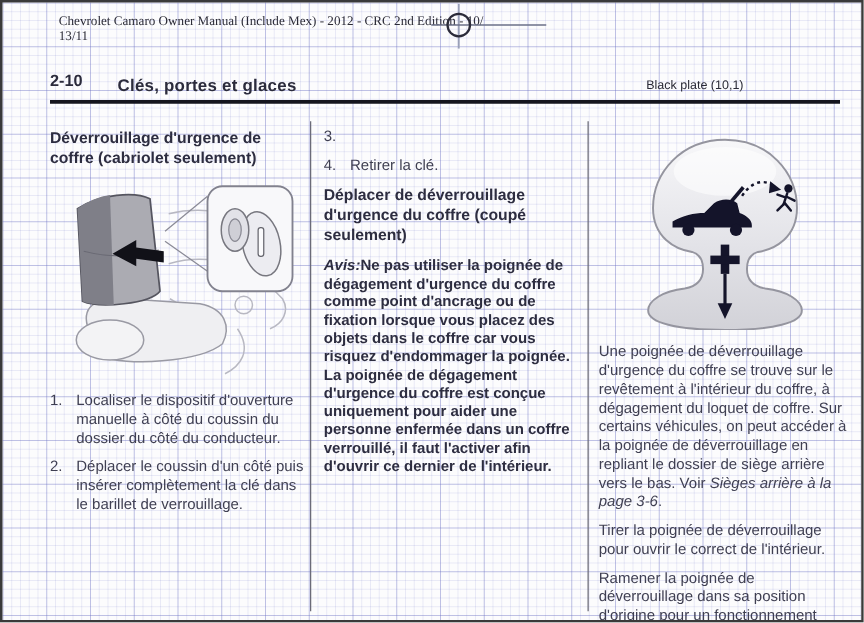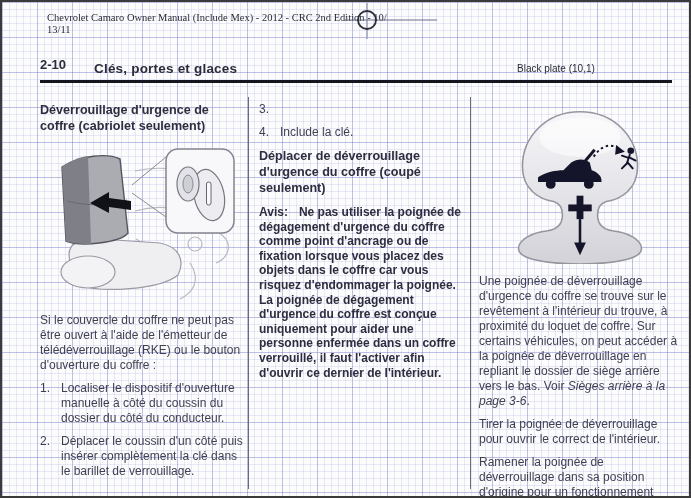--- a/index.html
+++ b/index.html
@@ -30,21 +30,21 @@
   .col2{left:257px;width:206px;}
   .col3{left:477px;width:202px;}
   .divider{position:absolute;top:95px;width:1px;height:392px;background:#6b6b78;}
   .div1{left:246px;} .div2{left:468px;}
   h2{font-size:12.6px;line-height:16px;font-weight:bold;color:#2d2d40;margin:0 0 9px 0;}
   .para{margin:0 0 8px 0;}
   .steps{margin:0;padding:0;list-style:none;}
   .steps li{display:flex;margin:0 0 8px 0;}
   .step-num{width:21px;flex:0 0 21px;}
   .notice{font-weight:bold;color:#2d2d40;line-height:14.6px;}
-  .notice-label{margin-right:11px;}
+  .notice-label{font-style:italic;margin-right:0;}
   .ref{font-style:italic;}
   .illu1{margin:2px 0 8px 0;}
   .illu2{margin:0 0 6px 0;text-align:center;}
 </style>
 </head>
 <body>
 
 <div class="page">
 
   <div class="hdr-left">
@@ -93,42 +93,41 @@
         <path d="M92,50 L126,74" stroke="#8a8a96" stroke-width="1" fill="none"></path>
 
         <rect x="126" y="6" width="68" height="84" rx="12" fill="#f8f8fa" stroke="#82828e" stroke-width="1.5"></rect>
         <ellipse cx="169" cy="52" rx="15" ry="26" transform="rotate(-12 169 52)" fill="#ececf1" stroke="#77777f" stroke-width="1.2"></ellipse>
         <rect x="166.5" y="39" width="4.5" height="23" rx="2" fill="#fbfbfd" stroke="#66666e" stroke-width="1"></rect>
         <ellipse cx="148" cy="41" rx="11" ry="17" fill="#e2e2e8" stroke="#77777f" stroke-width="1.2"></ellipse>
         <ellipse cx="148" cy="41" rx="5" ry="9" fill="#cfcfd6" stroke="#8a8a94" stroke-width="1"></ellipse>
       </svg>
     </div>
 
-    <p class="para">Si le couvercle du coffre ne peut pas être ouvert à l'aide de l'émetteur de télédéverrouillage (RKE) ou le bouton d'ouverture du coffre :</p>
 
     <ol class="steps">
       <li>
         <span class="step-num">1.</span>
         <span>Localiser le dispositif d'ouverture manuelle à côté du coussin du dossier du côté du conducteur.</span>
       </li>
       <li>
         <span class="step-num">2.</span>
         <span>Déplacer le coussin d'un côté puis insérer complètement la clé dans le barillet de verrouillage.</span>
       </li>
     </ol>
   </div>
 
   <div class="col col2">
     <ol class="steps">
       <li>
         <span class="step-num">3.</span>
       </li>
       <li>
         <span class="step-num">4.</span>
-        <span>Include la clé.</span>
+        <span>Retirer la clé.</span>
       </li>
     </ol>
 
     <h2>Déplacer de déverrouillage d'urgence du coffre (coupé seulement)</h2>
 
     <p class="para notice">
       <span class="notice-label">Avis:</span><span>Ne pas utiliser la poignée de dégagement d'urgence du coffre comme point d'ancrage ou de fixation lorsque vous placez des objets dans le coffre car vous risquez d'endommager la poignée. La poignée de dégagement d'urgence du coffre est conçue uniquement pour aider une personne enfermée dans un coffre verrouillé, il faut l'activer afin d'ouvrir ce dernier de l'intérieur.</span>
     </p>
   </div>
 
@@ -171,19 +170,19 @@
         </g>
 
         <rect x="96.5" y="96" width="7" height="24" fill="#14142a"></rect>
         <rect x="88" y="105" width="24" height="7" fill="#14142a"></rect>
         <line x1="100" y1="120" x2="100" y2="146" stroke="#14142a" stroke-width="2.6"></line>
         <polygon points="94,144 106,144 100,157" fill="#14142a"></polygon>
       </svg>
     </div>
 
     <p class="para">
-      <span>Une poignée de déverrouillage d'urgence du coffre se trouve sur le revêtement à l'intérieur du trouve, à proximité du loquet de coffre. Sur certains véhicules, on peut accéder à la poignée de déverrouillage en repliant le dossier de siège arrière vers le bas. Voir </span><span class="ref">Sièges arrière à la page 3-6</span><span>.</span>
+      <span>Une poignée de déverrouillage d'urgence du coffre se trouve sur le revêtement à l'intérieur du coffre, à dégagement du loquet de coffre. Sur certains véhicules, on peut accéder à la poignée de déverrouillage en repliant le dossier de siège arrière vers le bas. Voir </span><span class="ref">Sièges arrière à la page 3-6</span><span>.</span>
     </p>
     <p class="para">Tirer la poignée de déverrouillage pour ouvrir le correct de l'intérieur.</p>
     <p class="para">Ramener la poignée de déverrouillage dans sa position d'origine pour un fonctionnement correct.</p>
   </div>
 
 </div>
 
 </body></html>

